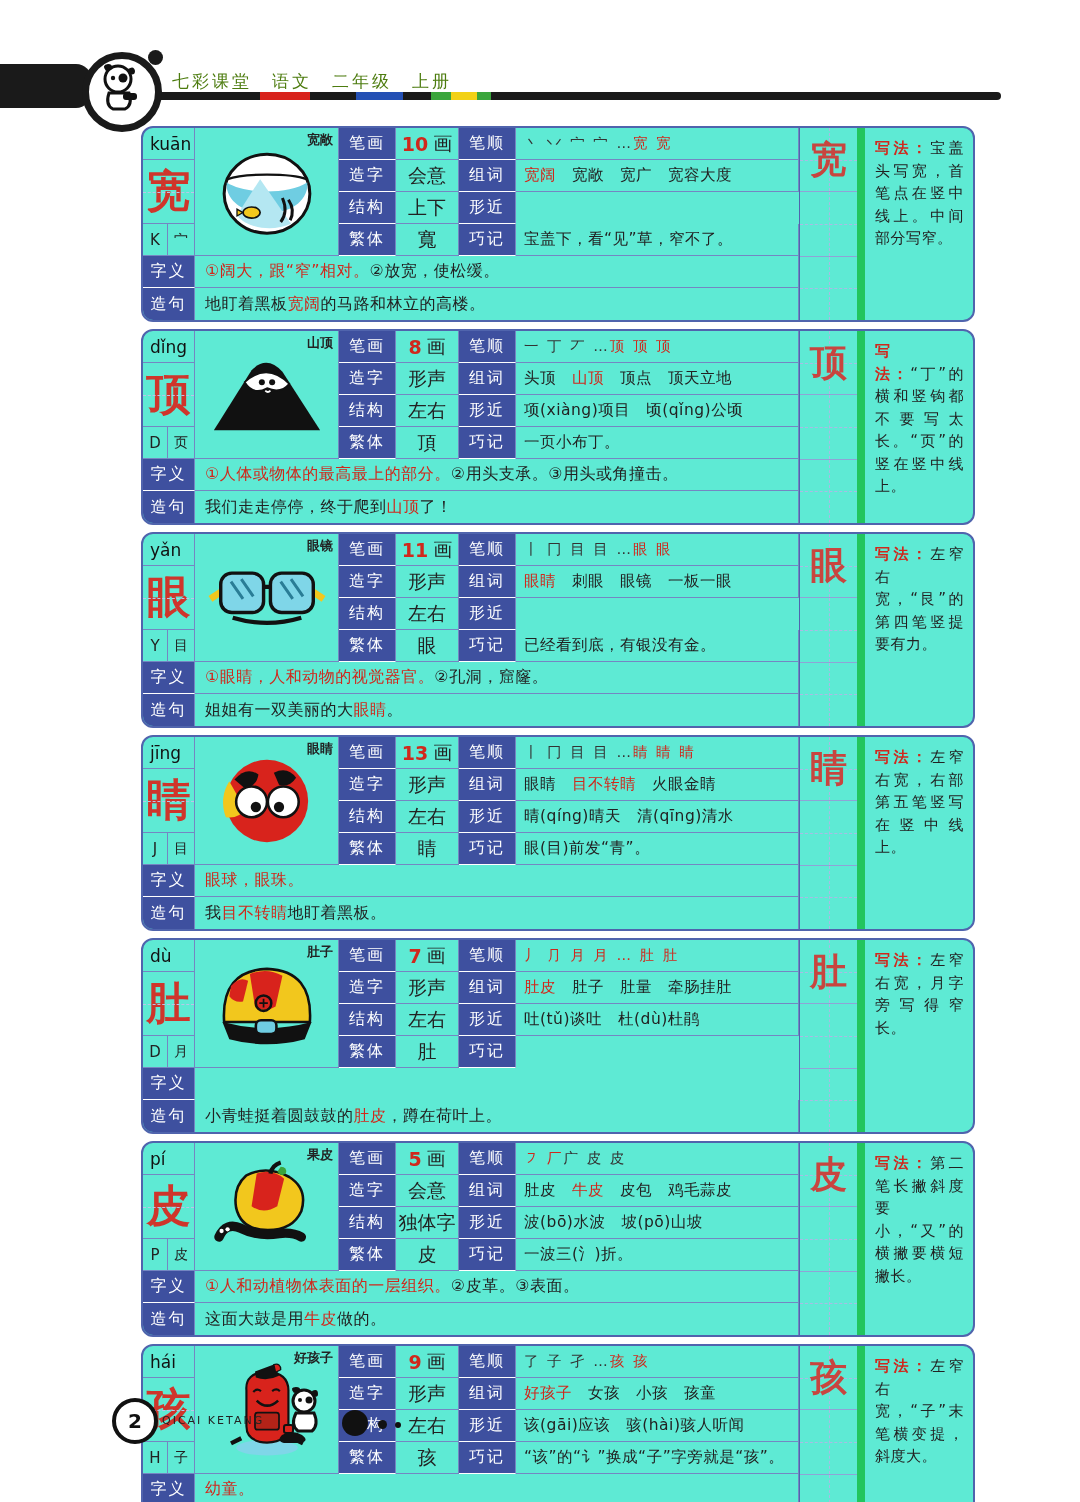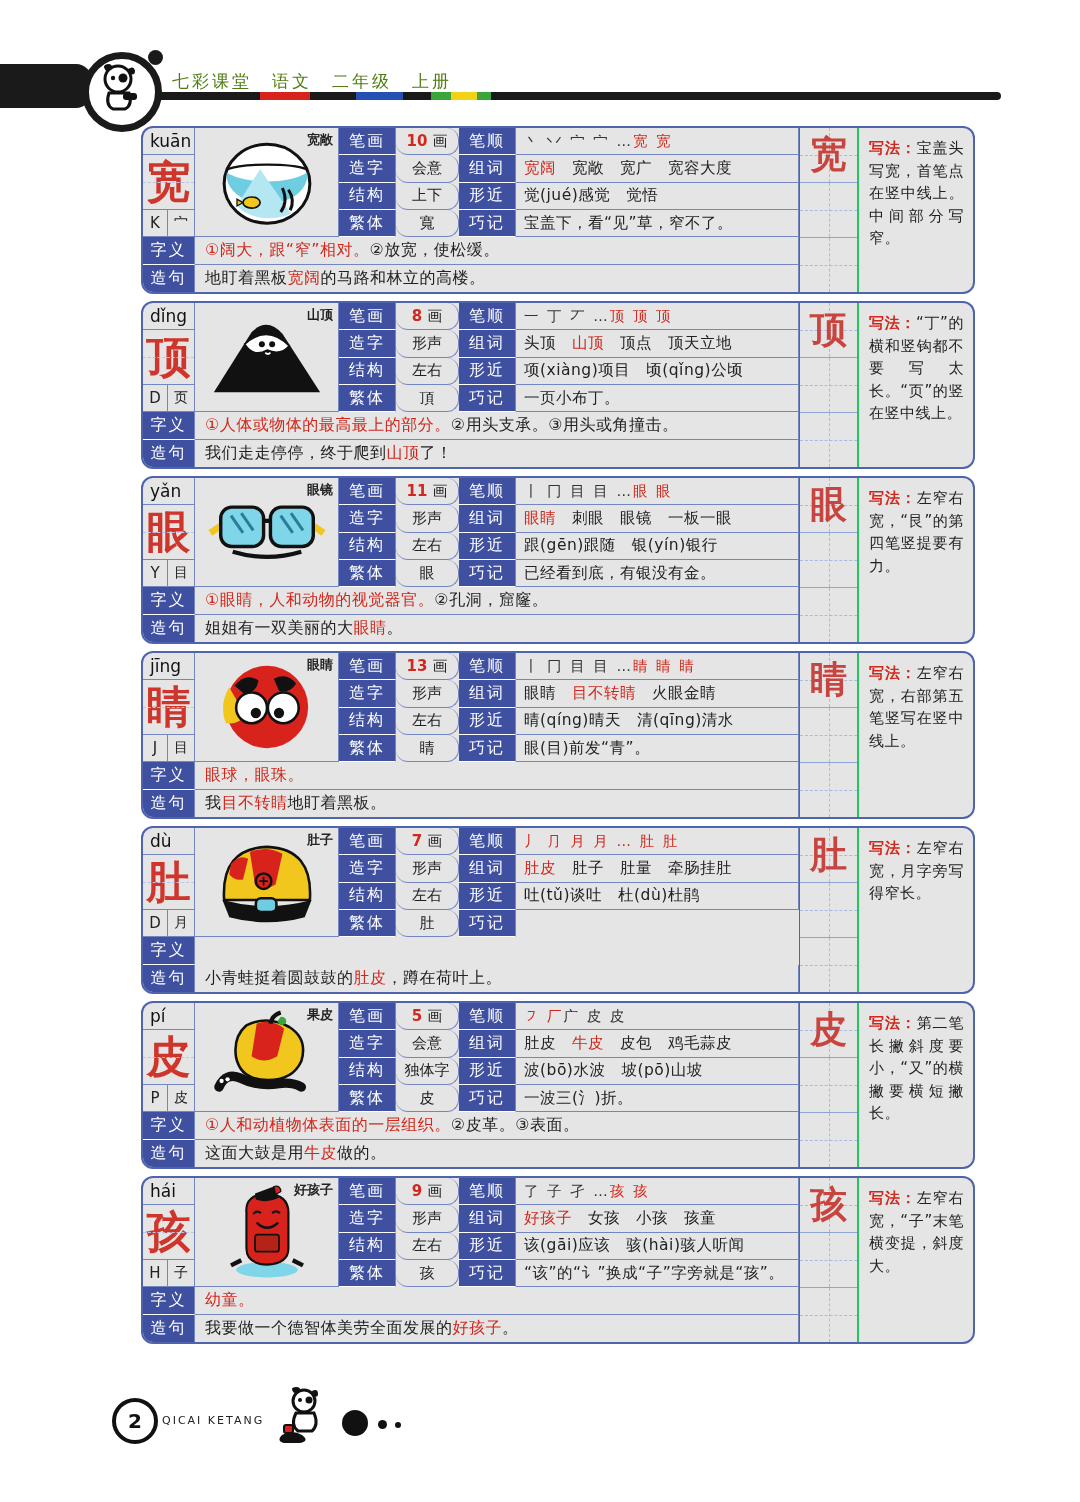--- a/index.html
+++ b/index.html
@@ -12,25 +12,25 @@
   .hdr-block{position:absolute;left:0;top:64px;width:92px;height:44px;background:#1a1a1a;border-radius:0 16px 16px 0;}
   .hdr-circle{position:absolute;left:82px;top:52px;width:66px;height:66px;border:7px solid #1a1a1a;border-radius:50%;background:#fff;z-index:2;}
   .hdr-dot{position:absolute;left:148px;top:50px;width:15px;height:15px;background:#1a1a1a;border-radius:50%;z-index:2;}
   .hdr-line{position:absolute;left:128px;top:92px;height:8px;display:flex;z-index:1;}
   .hdr-line div{height:100%;}
   .hdr-title{position:absolute;left:172px;top:70px;font-size:17px;letter-spacing:3px;color:#4d7c0f;}
   .mascot svg{position:absolute;left:6px;top:4px;}
 
   
   .cards{position:absolute;left:141px;top:126px;width:834px;display:flex;flex-direction:column;gap:7px;}
-  .card{height:168px;border:2.5px solid #5064ad;border-radius:12px;background:#e5e5e5;display:flex;overflow:hidden;box-sizing:border-box;}
+  .card{height:196px;border:2.5px solid #5064ad;border-radius:12px;background:#5eead4;display:flex;overflow:hidden;box-sizing:border-box;}
   .main{flex:1;display:grid;grid-template-columns:52px 144px 57px 63px 57px 1fr;grid-template-rows:repeat(6,1fr);}
   .cell{border-right:1.2px solid #7486c2;border-bottom:1.2px solid #7486c2;display:flex;align-items:center;box-sizing:border-box;overflow:hidden;}
   .lblb{background:#3e509f;color:#fff;justify-content:center;font-size:16px;letter-spacing:2px;border-bottom:1.5px solid #fff;}
-  .val{justify-content:center;font-size:15px;border-radius:12px;}
+  .val{justify-content:center;font-size:19px;}
   .cont{padding-left:8px;font-size:15.5px;letter-spacing:.5px;white-space:nowrap;}
   .pinyin{grid-area:1/1;font-size:17px;padding-left:7px;color:#111;}
   .bigchar{grid-area:2/1/span 2/span 1;justify-content:center;font-size:44px;font-weight:bold;color:#cf352b;font-family:"DejaVu Serif","Liberation Serif",serif;position:relative;}
   .bigchar::before{content:"";position:absolute;left:0;right:0;top:50%;border-top:1px dashed #b9c6e8;}
   .initrad{grid-area:4/1;padding:0;}
   .initrad .init{flex:0 0 24px;text-align:center;font-size:15px;border-right:1.2px solid #7486c2;align-self:stretch;display:flex;align-items:center;justify-content:center;}
   .initrad .rad{flex:1;text-align:center;font-size:14px;}
   .pic{grid-area:1/2/span 4/span 1;position:relative;justify-content:center;}
   .piclabel{position:absolute;top:3px;right:5px;font-size:13px;font-weight:bold;color:#222;z-index:2;}
   .picart{display:flex;align-items:center;justify-content:center;width:100%;height:100%;}
@@ -45,21 +45,21 @@
   .words span.w{margin-right:16px;}
   .so{font-size:14.5px;color:#333;letter-spacing:2px;}
   
   .wcol{width:57px;border-left:1.6px solid #5064ad;display:flex;flex-direction:column;}
   .wcell{flex:1;position:relative;border-bottom:1.1px solid #8fa3d6;}
   .wcell:last-child{border-bottom:none;}
   .wcell::before{content:"";position:absolute;top:0;bottom:0;left:50%;border-left:1px dashed #a9bbe4;}
   .wcell::after{content:"";position:absolute;left:0;right:0;top:50%;border-top:1px dashed #a9bbe4;}
   .wchar{position:absolute;inset:0;display:flex;align-items:center;justify-content:center;font-size:37px;font-weight:bold;color:#c8453f;font-family:"DejaVu Serif","Liberation Serif",serif;z-index:2;}
   
-  .xiefa{width:116px;border-left:2px solid #22c55e;padding:9px 9px 6px 10px;font-size:15px;line-height:1.5;box-sizing:border-box;text-align:justify;letter-spacing:.5px;}
+  .xiefa{width:116px;border-left:8px solid #22c55e;padding:9px 9px 6px 10px;font-size:15px;line-height:1.5;box-sizing:border-box;text-align:justify;letter-spacing:.5px;}
   .xiefa .red{font-weight:bold;}
 
   
   .pg-circle{position:absolute;left:112px;top:1398px;width:38px;height:38px;border:4px solid #111;border-radius:50%;display:flex;align-items:center;justify-content:center;font-size:20px;font-weight:bold;color:#111;background:#fff;}
   .brand{position:absolute;left:162px;top:1414px;font-size:11px;letter-spacing:2px;color:#222;}
   .f-mascot{position:absolute;left:270px;top:1385px;}
   .dot-l{position:absolute;left:342px;top:1410px;width:26px;height:26px;background:#111;border-radius:50%;}
   .dot-m{position:absolute;left:378px;top:1420px;width:9px;height:9px;background:#111;border-radius:50%;}
   .dot-s{position:absolute;left:395px;top:1422px;width:6px;height:6px;background:#111;border-radius:50%;}
 </style>
@@ -135,21 +135,20 @@
         <div class="cell cont words d2">
             <span class="red w">宽阔</span>
             <span class="w">宽敞</span>
             <span class="w">宽广</span>
             <span class="w">宽容大度</span>
           </div>
 
         <div class="cell lblb a3">结构</div>
         <div class="cell val b3">上下</div>
         <div class="cell lblb c3">形近</div>
-        <div class="cell cont d3">觉(jué)感觉　觉悟</div>
 
         <div class="cell lblb a4">繁体</div>
         <div class="cell val b4">寬</div>
         <div class="cell lblb c4">巧记</div>
         <div class="cell cont d4">宝盖下，看“见”草，窄不了。</div>
 
         <div class="cell lblb r5l">字义</div>
         <div class="cell r5c">
             <span class="red">①阔大，跟“窄”相对。</span>
             <span>②放宽，使松缓。</span>
@@ -292,21 +291,20 @@
         <div class="cell cont words d2">
             <span class="red w">眼睛</span>
             <span class="w">刺眼</span>
             <span class="w">眼镜</span>
             <span class="w">一板一眼</span>
           </div>
 
         <div class="cell lblb a3">结构</div>
         <div class="cell val b3">左右</div>
         <div class="cell lblb c3">形近</div>
-        <div class="cell cont d3">跟(gēn)跟随　银(yín)银行</div>
 
         <div class="cell lblb a4">繁体</div>
         <div class="cell val b4">眼</div>
         <div class="cell lblb c4">巧记</div>
         <div class="cell cont d4">已经看到底，有银没有金。</div>
 
         <div class="cell lblb r5l">字义</div>
         <div class="cell r5c">
             <span class="red">①眼睛，人和动物的视觉器官。</span>
             <span>②孔洞，窟窿。</span>

